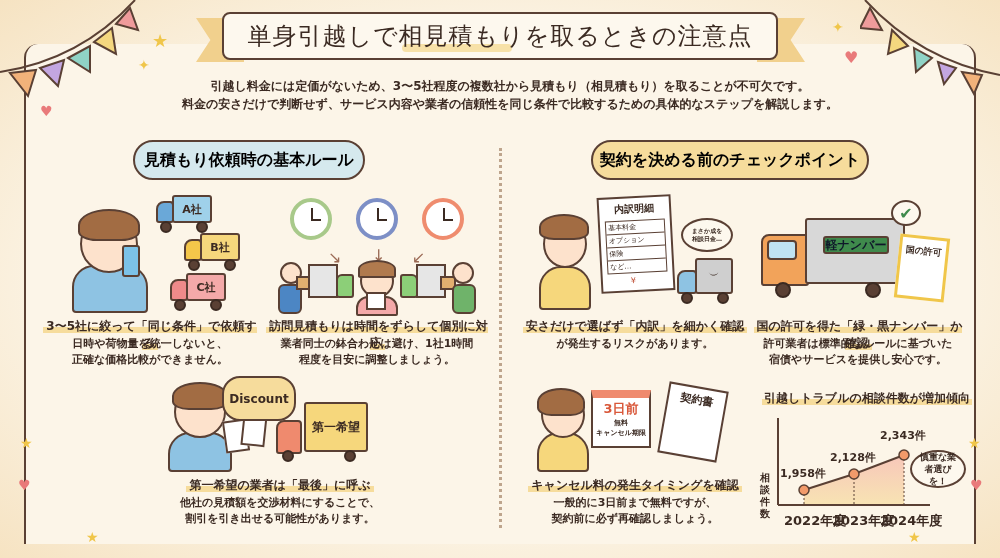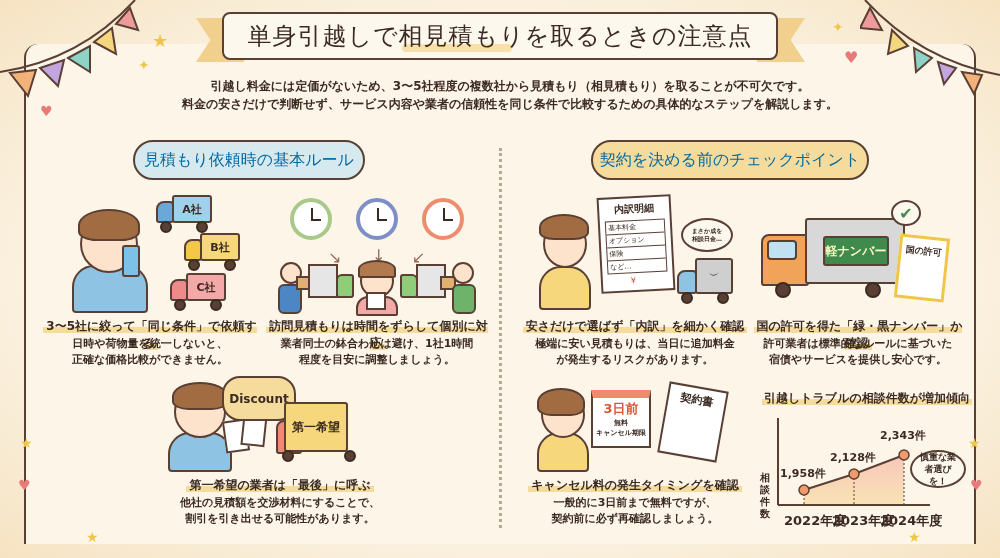--- a/index.html
+++ b/index.html
@@ -42,21 +42,21 @@
 
   .intro {
     position: absolute; left: 0; width: 1000px; text-align: center;
     font-size: 12px; font-weight: bold; color: #3b2a22; padding-left: 20px;
   }
 
   
   .cloud {
     position: absolute; height: 40px; border: 2px solid #5a4034; border-radius: 22px;
     display: flex; align-items: center; justify-content: center;
-    font-size: 16px; font-weight: normal; color: #0369a1;
+    font-size: 16px; font-weight: bold; color: #000000;
   }
   .cloud.blue { background: #d5e9ee; left: 133px; top: 140px; width: 232px; }
   .cloud.yellow { background: #f6dc9c; left: 591px; top: 140px; width: 278px; }
 
   .divider {
     position: absolute; left: 499px; top: 148px; width: 0; height: 380px;
     border-left: 3px dotted #bea58d;
   }
 
   .card-title {
@@ -218,21 +218,21 @@
 </div>
 
 <div class="abs" style="left:160px;top:372px;width:240px;height:100px">
   <div class="body-shirt" style="left:8px;top:60px;width:64px;height:40px;background:#8ec3e3"></div>
   <div class="person-head" style="left:14px;top:14px;width:52px;height:52px"></div>
   <div class="hair" style="left:12px;top:10px;width:56px;height:28px"></div>
   <div class="doc" style="left:64px;top:48px;width:24px;height:32px;transform:rotate(-8deg)"></div>
   <div class="doc" style="left:82px;top:42px;width:24px;height:32px;transform:rotate(6deg)"></div>
   <div class="bubble" style="left:62px;top:4px;width:74px;height:45px;background:#f6dc9c;font-size:12px;border-radius:18px">Discount</div>
   <div class="truck-cab" style="left:116px;top:48px;width:26px;height:34px;background:#ef8a6e"></div>
-  <div class="truck-box" style="left:124px;top:30px;width:64px;height:50px;background:#f6d77c;font-size:12px">第一希望</div>
+  <div class="truck-box" style="left:144px;top:30px;width:64px;height:50px;background:#f6d77c;font-size:12px">第一希望</div>
   <div class="wheel" style="left:122px;top:78px"></div>
   <div class="wheel" style="left:184px;top:78px"></div>
 </div>
 <div class="card-title" style="left:140px;top:477px;width:280px"><span>第一希望の業者は「最後」に呼ぶ</span></div>
 <div class="card-desc" style="left:140px;top:495px;width:280px">
   <div>他社の見積額を交渉材料にすることで、</div>
   <div>割引を引き出せる可能性があります。</div>
 </div>
 
 <div class="abs" style="left:535px;top:194px;width:210px;height:120px">
@@ -253,29 +253,28 @@
     <span>まさか成を</span>
     <span>相談日金…</span>
   </div>
   <div class="truck-cab" style="left:142px;top:76px;width:20px;height:24px;background:#8ec3e3"></div>
   <div class="abs" style="left:160px;top:64px;width:38px;height:36px;background:#cfcfcf;border:2px solid #5a4034;border-radius:3px;font-size:11px;text-align:center;line-height:32px">︶</div>
   <div class="wheel" style="left:146px;top:98px"></div>
   <div class="wheel" style="left:182px;top:98px"></div>
 </div>
 <div class="card-title" style="left:520px;top:318px;width:230px"><span>安さだけで選ばず「内訳」を細かく確認</span></div>
 <div class="card-desc" style="left:520px;top:336px;width:230px">
-  <div>極端に安い見積もりは、当日に追加料金</div>
   <div>が発生するリスクがあります。</div>
 </div>
 
 <div class="abs" style="left:755px;top:194px;width:215px;height:120px">
   <div class="truck-cab" style="left:6px;top:40px;width:48px;height:52px;background:#f2a35a"></div>
   <div class="abs" style="left:12px;top:46px;width:30px;height:20px;background:#bfe2f2;border:2px solid #5a4034;border-radius:4px"></div>
   <div class="abs" style="left:50px;top:24px;width:100px;height:66px;background:#d8d8d8;border:2px solid #5a4034;border-radius:3px"></div>
-  <div class="chip" style="left:68px;top:42px;width:66px;height:30px;background:#3f8a4c;color:#fef9c3;font-size:12px">軽ナンバー</div>
+  <div class="chip" style="left:68px;top:42px;width:66px;height:18px;background:#3f8a4c;color:#0f172a;font-size:12px">軽ナンバー</div>
   <div class="wheel" style="left:20px;top:88px;width:16px;height:16px"></div>
   <div class="wheel" style="left:110px;top:88px;width:16px;height:16px"></div>
   <div class="bubble" style="left:136px;top:6px;width:30px;height:26px;color:#3f8a4c;font-size:16px">✔</div>
   <div class="abs" style="left:142px;top:42px;width:50px;height:64px;background:#fff;border:3px solid #f0c64a;transform:rotate(6deg);font-size:9px;font-weight:bold;text-align:center;padding-top:6px">国の許可</div>
 </div>
 <div class="card-title" style="left:748px;top:318px;width:220px"><span>国の許可を得た「緑・黒ナンバー」か確認</span></div>
 <div class="card-desc" style="left:748px;top:336px;width:220px">
   <div>許可業者は標準的なルールに基づいた</div>
   <div>宿債やサービスを提供し安心です。</div>
 </div>

